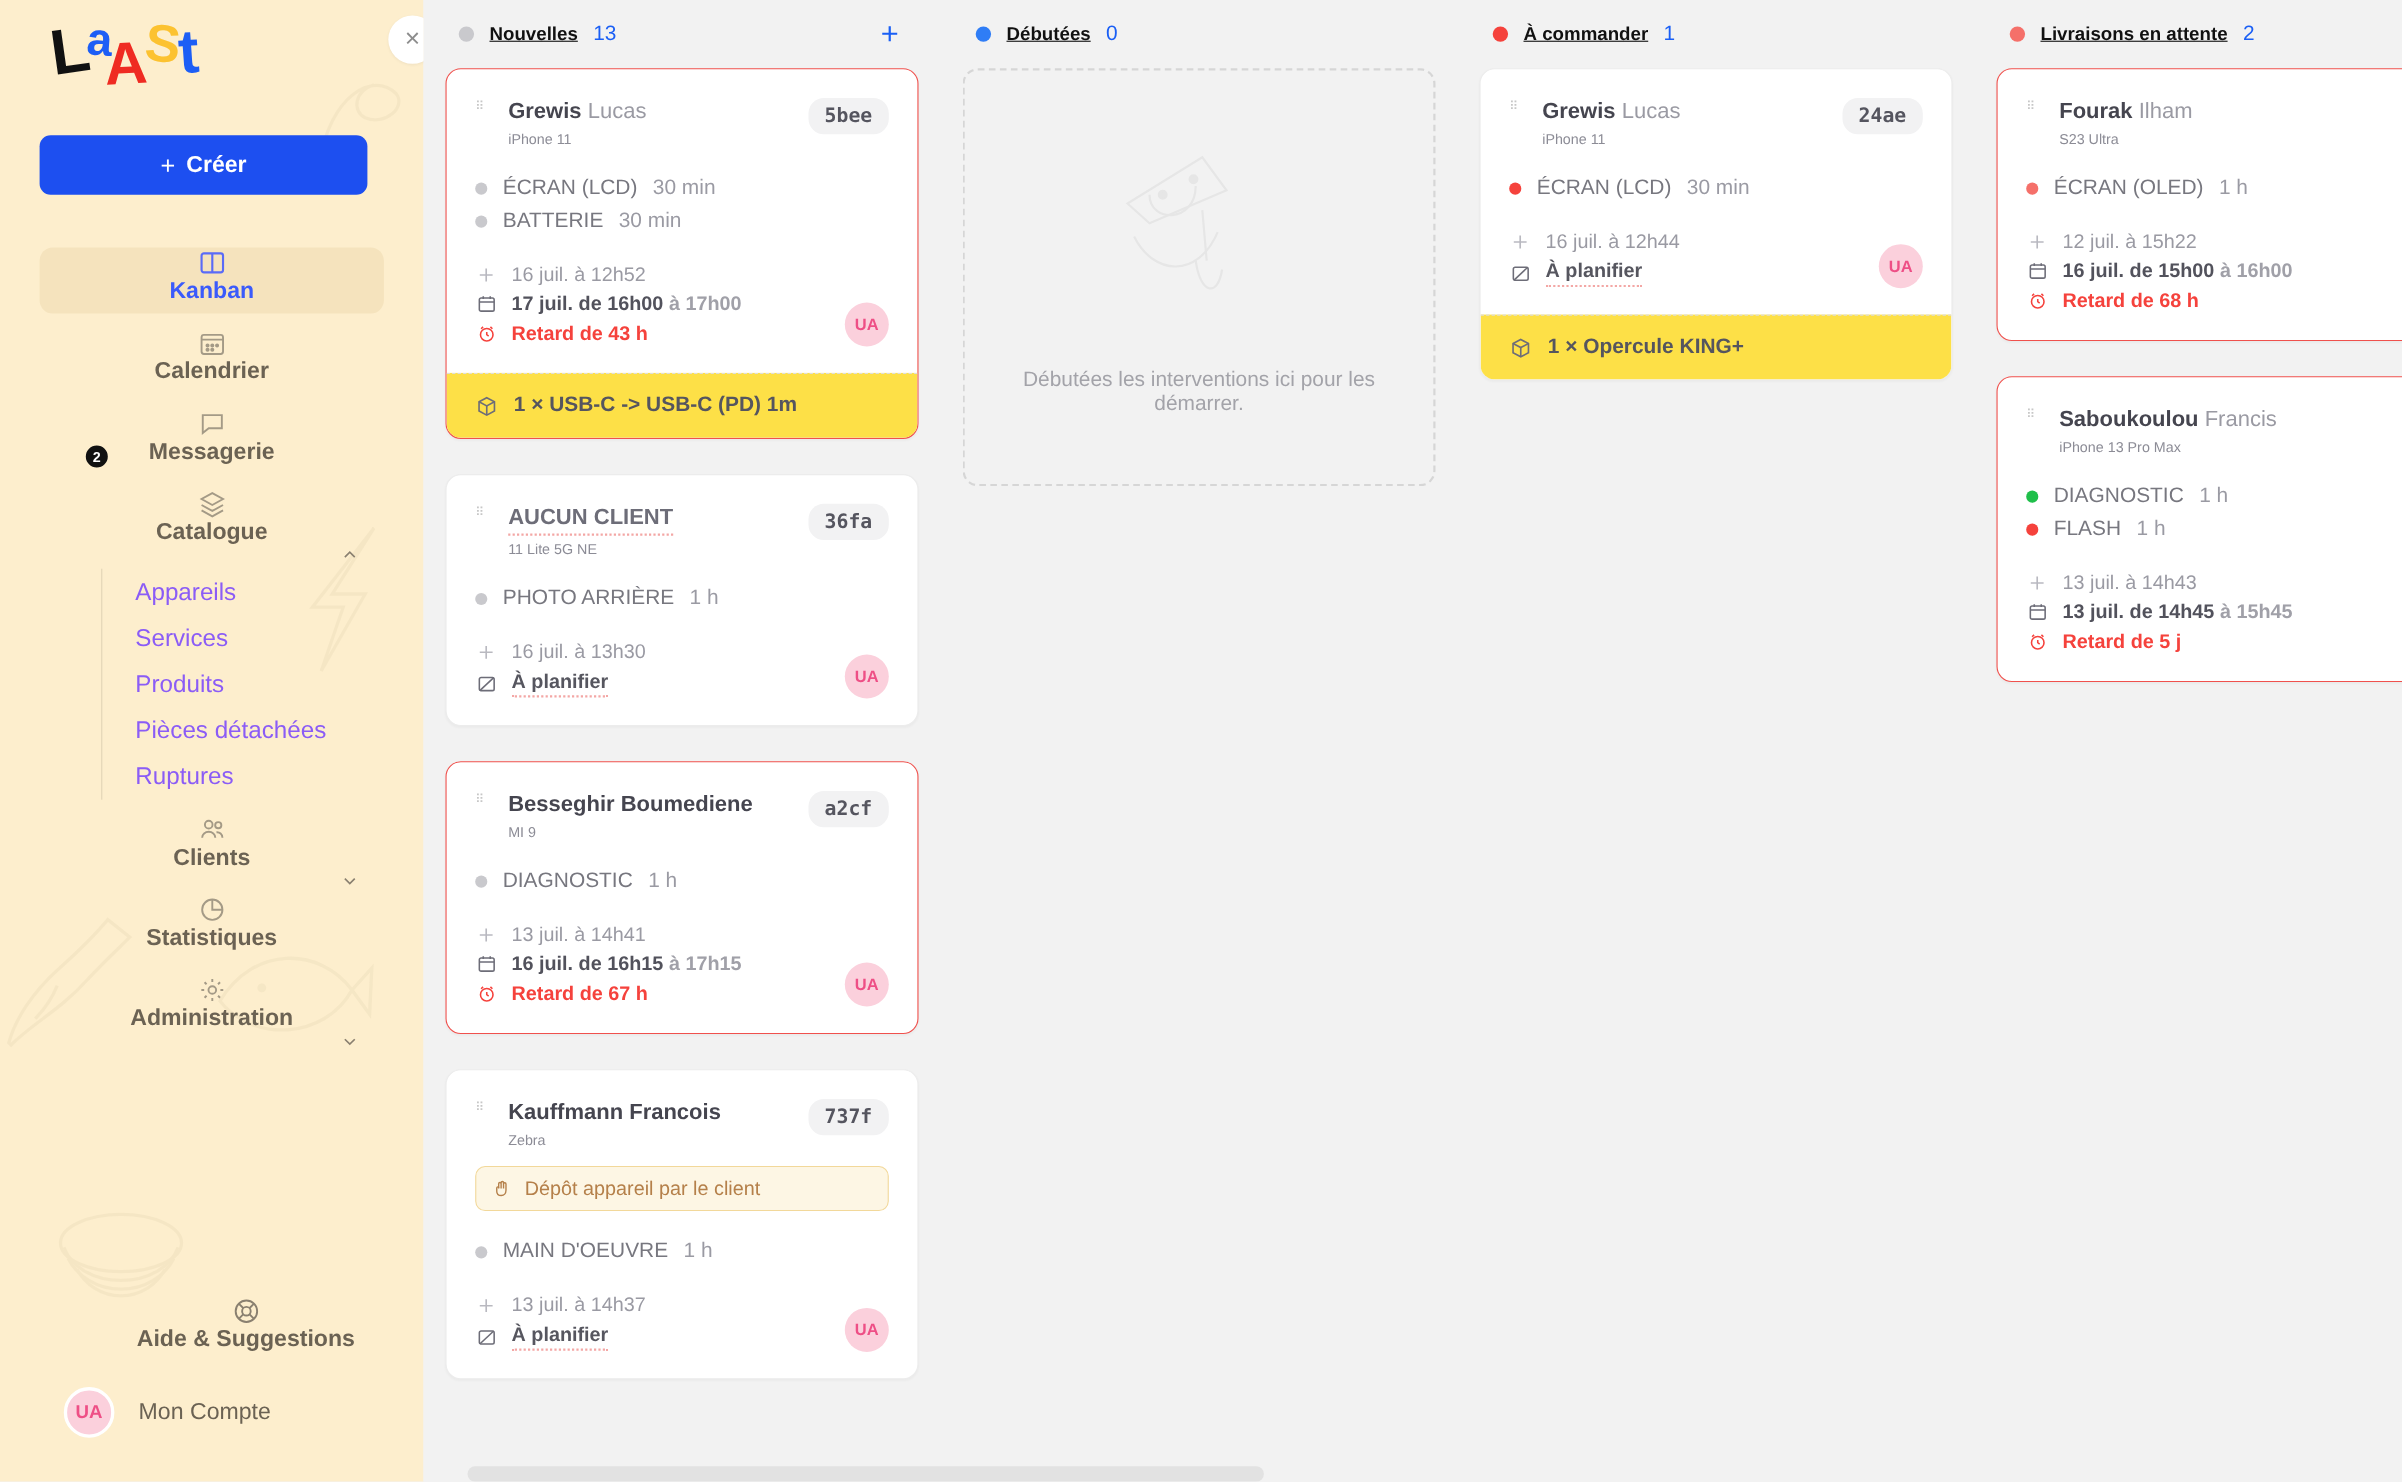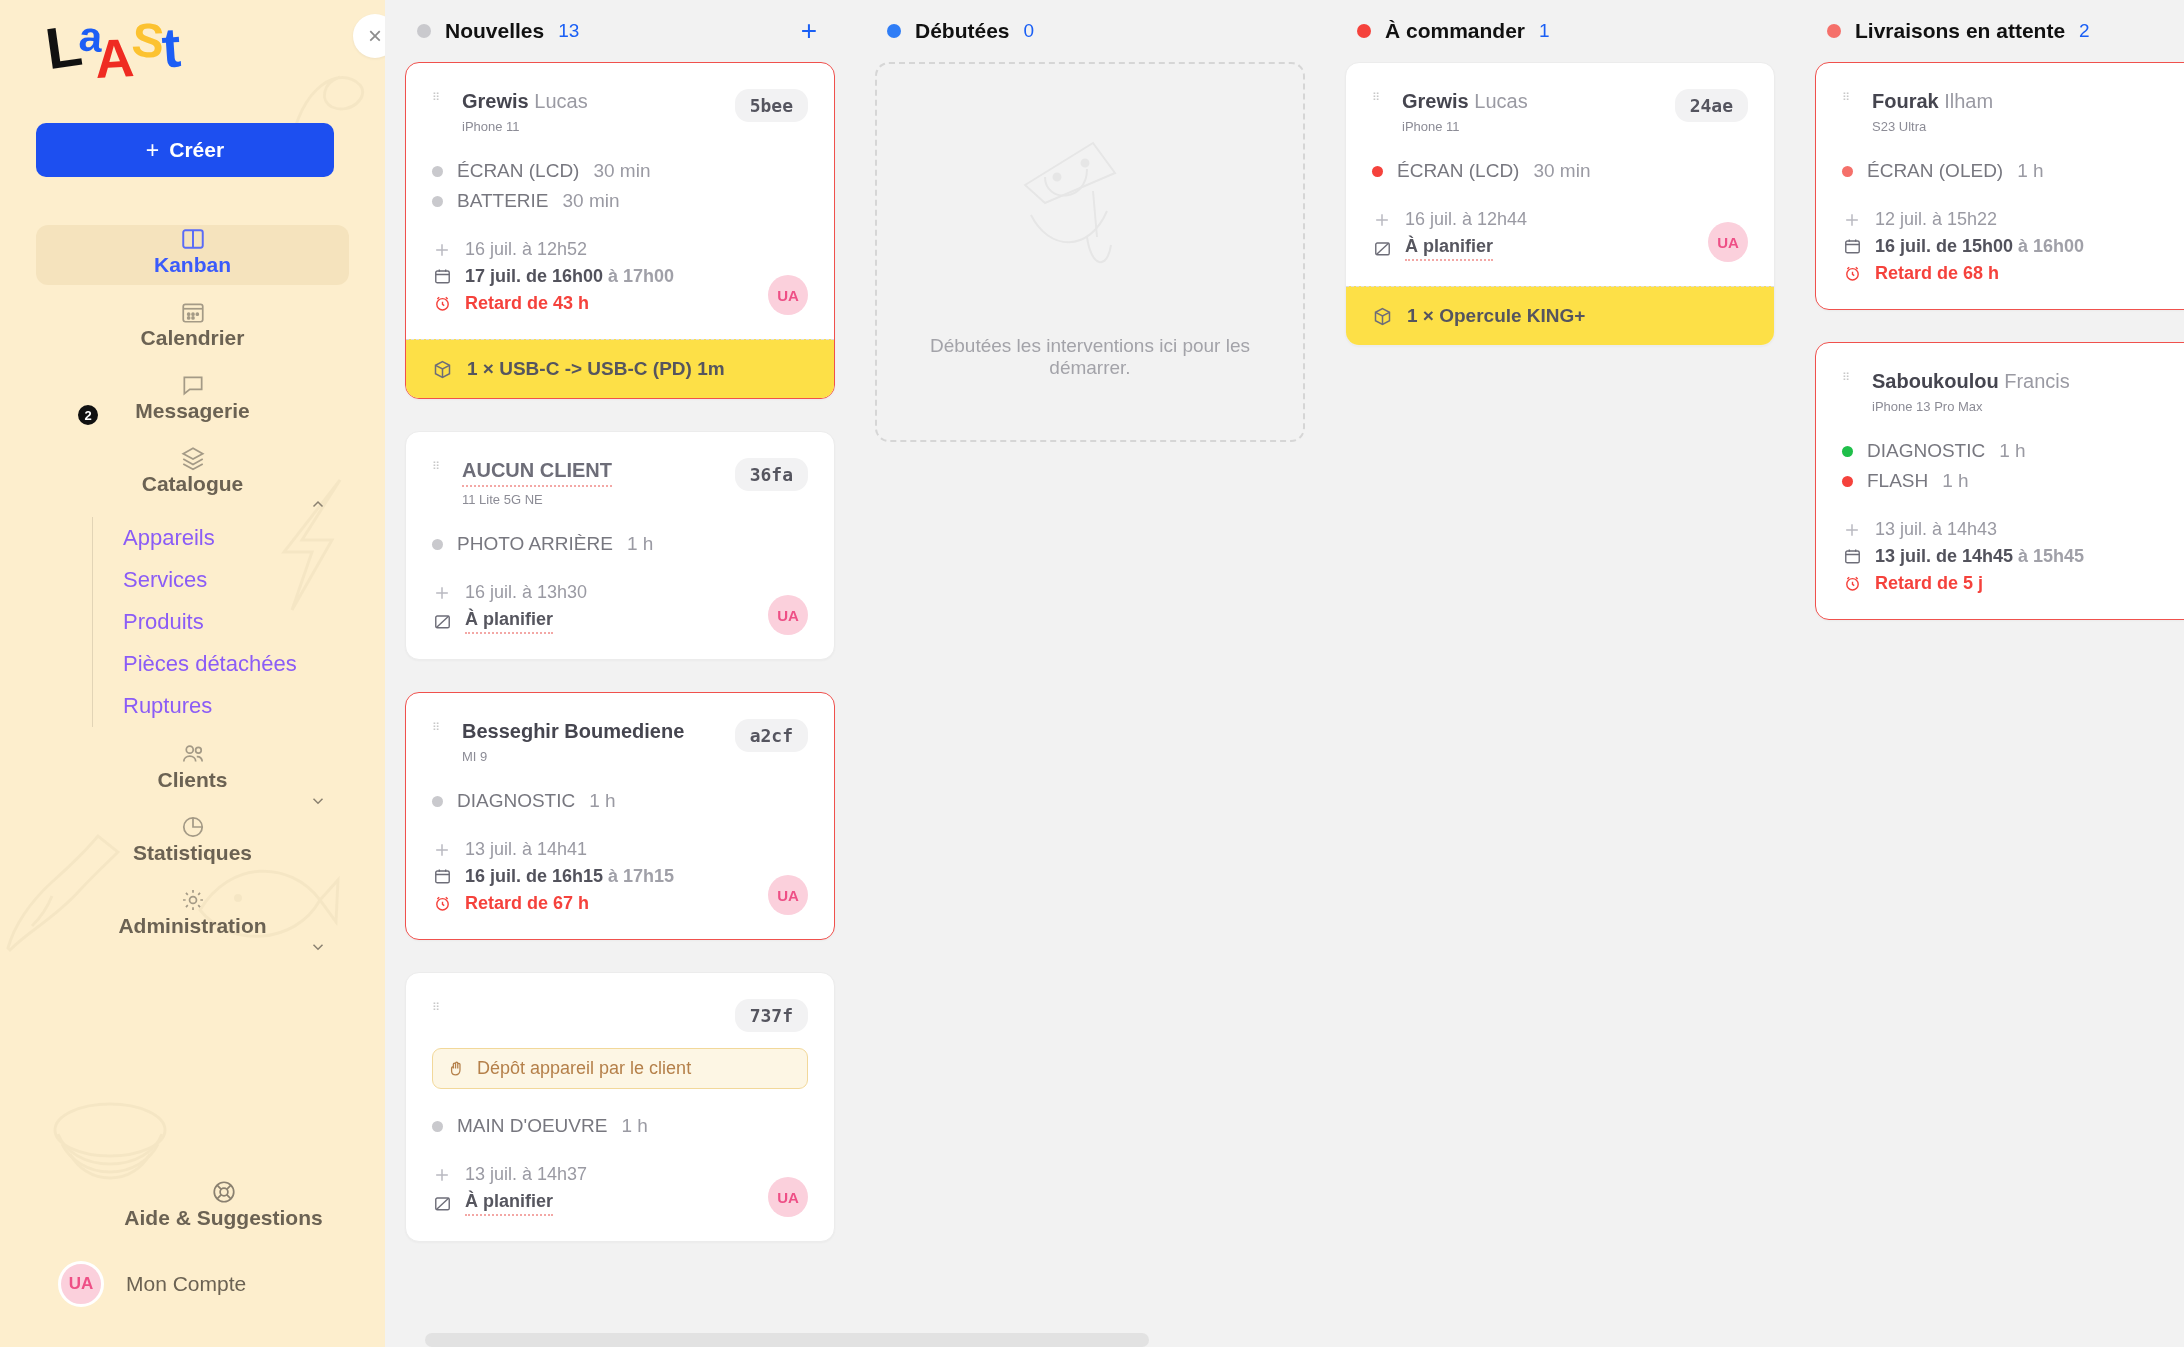--- a/index.html
+++ b/index.html
@@ -96,21 +96,21 @@
     flex: 1; height: 1347px; background: #f2f2f2;
     position: relative; overflow: hidden;
   }
   .cols { display: flex; height: 1347px; }
   .col { width: 470px; flex: 0 0 470px; padding: 0 20px; position: relative; }
   .col-head {
     display: flex; align-items: center; gap: 14px;
     height: 62px; padding: 0 12px;
   }
   .dot { width: 14px; height: 14px; border-radius: 50%; flex: 0 0 14px; }
-  .col-title { font-size: 21px; font-weight: 600; color: #111; }
+  .col-title { font-size: 17px; font-weight: 600; color: #111; text-decoration: underline; }
   .col-count { font-size: 19px; color: #1a5ff5; font-weight: 500; }
   .col-add {
     margin-left: auto; background: none; border: none; cursor: pointer;
     color: #1a5ff5; font-size: 28px; line-height: 1; font-family: inherit;
     padding: 0 6px;
   }
 
   .card {
     background: #fff; border-radius: 14px;
     border: 1px solid #ececec;
@@ -529,20 +529,24 @@
               </div>
               <span class="avatar-sm">UA</span>
             </div>
           </div>
           <div class="card">
             <div class="card-body">
               <div class="card-head">
                 <span class="grip">
                   <i>⠿</i>
                 </span>
+                <span class="names">
+                  <div class="cli-name"><b>Kauffmann Francois</b></div>
+                  <div class="dev-name">Zebra</div>
+                </span>
                 <span class="ref">737f</span>
               </div>
               <div class="alert-box">
                 <span>
                   <svg width="19" height="19" viewBox="0 0 24 24" fill="none" stroke="#b5804a" stroke-width="1.6">
                     <path d="M8 12V6.5a1.4 1.4 0 0 1 2.8 0V12M10.8 11.5V5.3a1.4 1.4 0 0 1 2.8 0V12M13.6 11.8V6.8a1.4 1.4 0 0 1 2.8 0V14c0 3.4-2.2 6-5.4 6-3 0-5.2-2-5.2-5v-3.6a1.3 1.3 0 0 1 2.6 0"></path>
                   </svg>
                 </span>
                 <span>Dépôt appareil par le client</span>
               </div>

